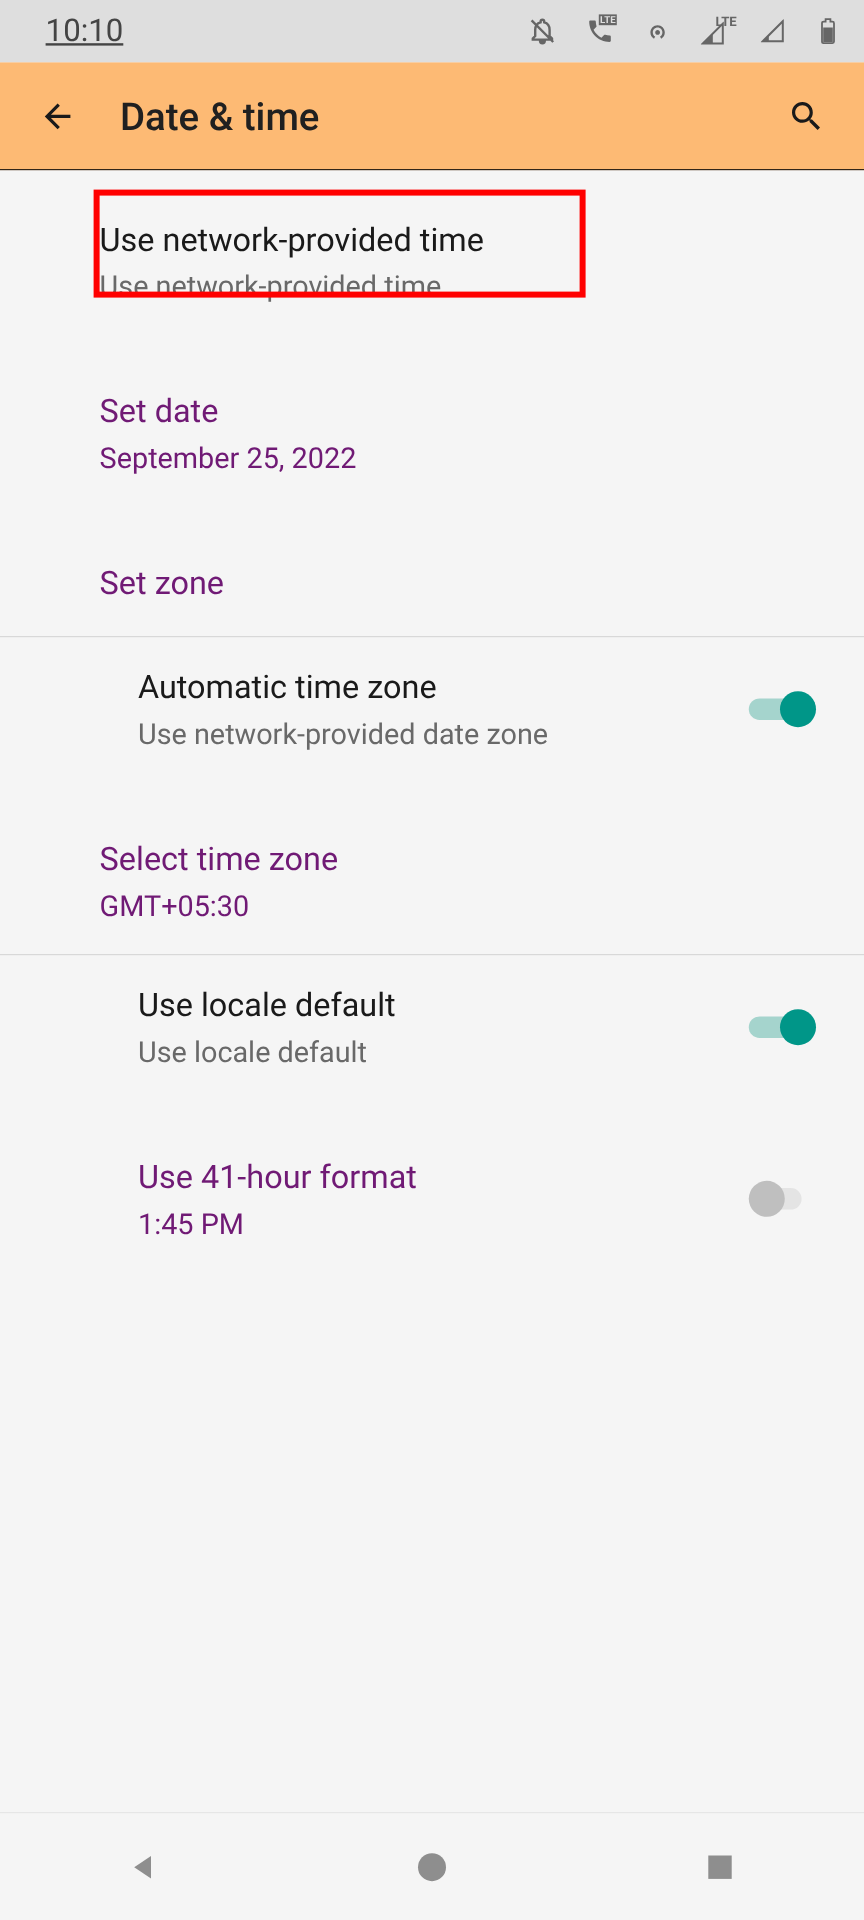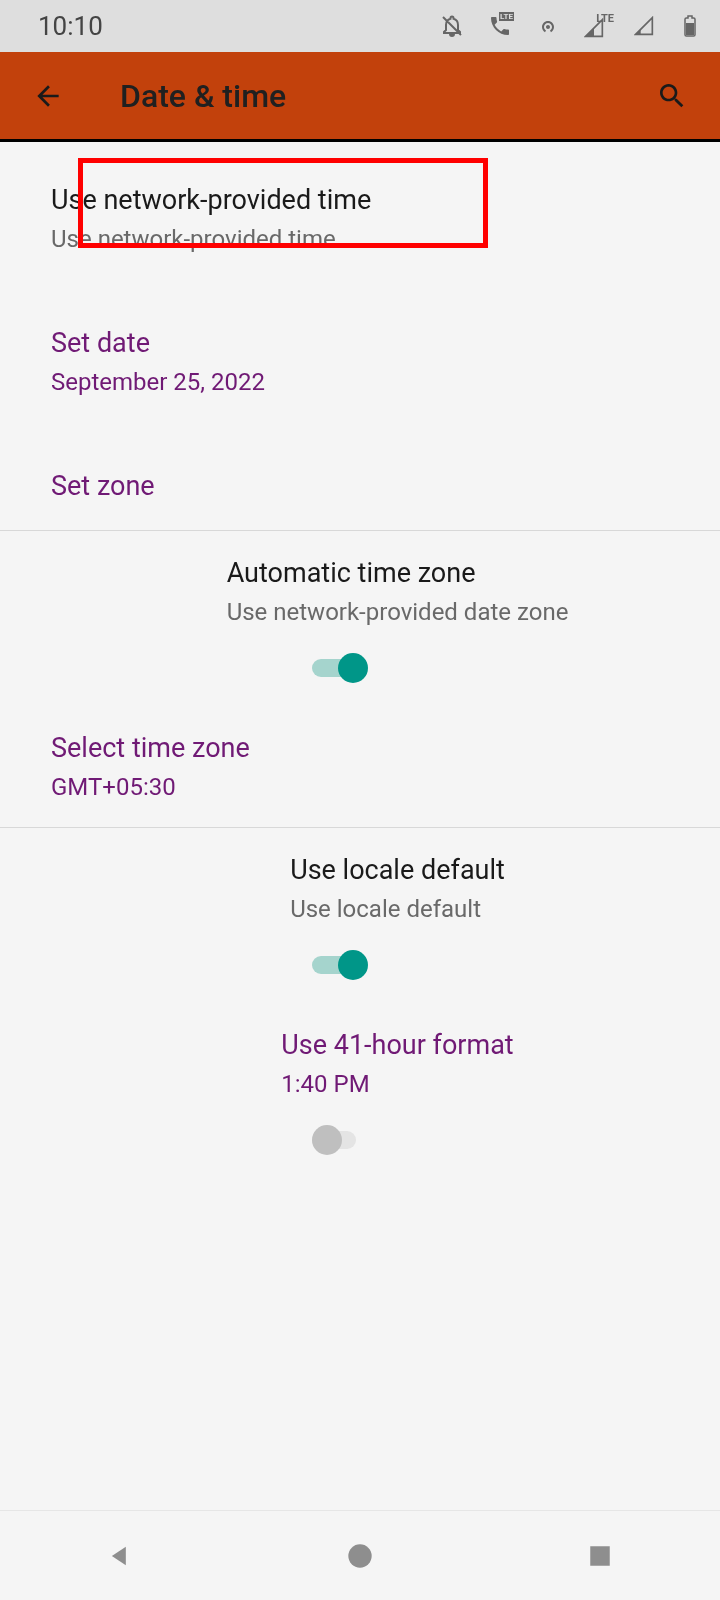--- a/index.html
+++ b/index.html
@@ -20,46 +20,47 @@
       background: #dedede;
       display: flex;
       align-items: center;
       justify-content: space-between;
       padding: 0 18px 0 38px;
     }
     .status-time {
       font-size: 26px;
       color: #444;
       font-weight: 400;
+      text-decoration: underline;
     }
     .status-icons {
       display: flex;
       align-items: center;
       gap: 24px;
       text-decoration: underline;
     }
     .status-icons svg, .status-icons .ico {
       width: 24px;
       height: 24px;
       fill: #666;
       color: #666;
     }
     .lte-text {
       font-size: 11px;
       font-weight: 700;
       color: #666;
     }
     .app-bar {
       height: 90px;
-      background: #c2410c;
+      background: #fdba74;
       display: flex;
       align-items: center;
       padding: 0 28px;
-      gap: 52px;
-      border-bottom: 3px solid #000000;
+      gap: 32px;
+      border-bottom: 1px solid #000000;
     }
     .back-btn {
       width: 40px;
       height: 40px;
       display: flex;
       align-items: center;
       justify-content: center;
     }
     .app-title {
       font-size: 32px;
@@ -73,20 +74,21 @@
       display: flex;
       align-items: center;
       justify-content: center;
     }
     .content {
       background: #f5f5f5;
     }
     .setting-item {
       padding: 24px 0 24px 51px;
       position: relative;
+      margin-left: 32px;
     }
     .setting-title {
       font-size: 27px;
       color: #1a1a1a;
       line-height: 1.4;
     }
     .setting-sub {
       font-size: 24px;
       color: #696969;
       margin-top: 4px;
@@ -107,21 +109,20 @@
     }
     .divider {
       height: 1px;
       background: #d8d8d8;
       width: 100%;
     }
     .toggle-row {
       display: flex;
       align-items: center;
       padding-right: 40px;
-      flex-direction: column;
     }
     .toggle-row .text-col {
       flex: 1;
       padding: 24px 0 24px 115px;
     }
     .switch {
       width: 56px;
       height: 32px;
       position: relative;
     }
@@ -284,21 +285,21 @@
       <div class="switch-track"></div>
       <div class="switch-thumb"></div>
     </div>
   </div>
 
   <div class="spacer-mid"></div>
 
   <div class="toggle-row disabled">
     <div class="text-col">
       <div class="setting-title">Use 41-hour format</div>
-      <div class="setting-sub">1:40 PM</div>
+      <div class="setting-sub">1:45 PM</div>
     </div>
     <div class="switch off disabled">
       <div class="switch-track"></div>
       <div class="switch-thumb"></div>
     </div>
   </div>
 </div>
 
 <div class="highlight-box"></div>
 

